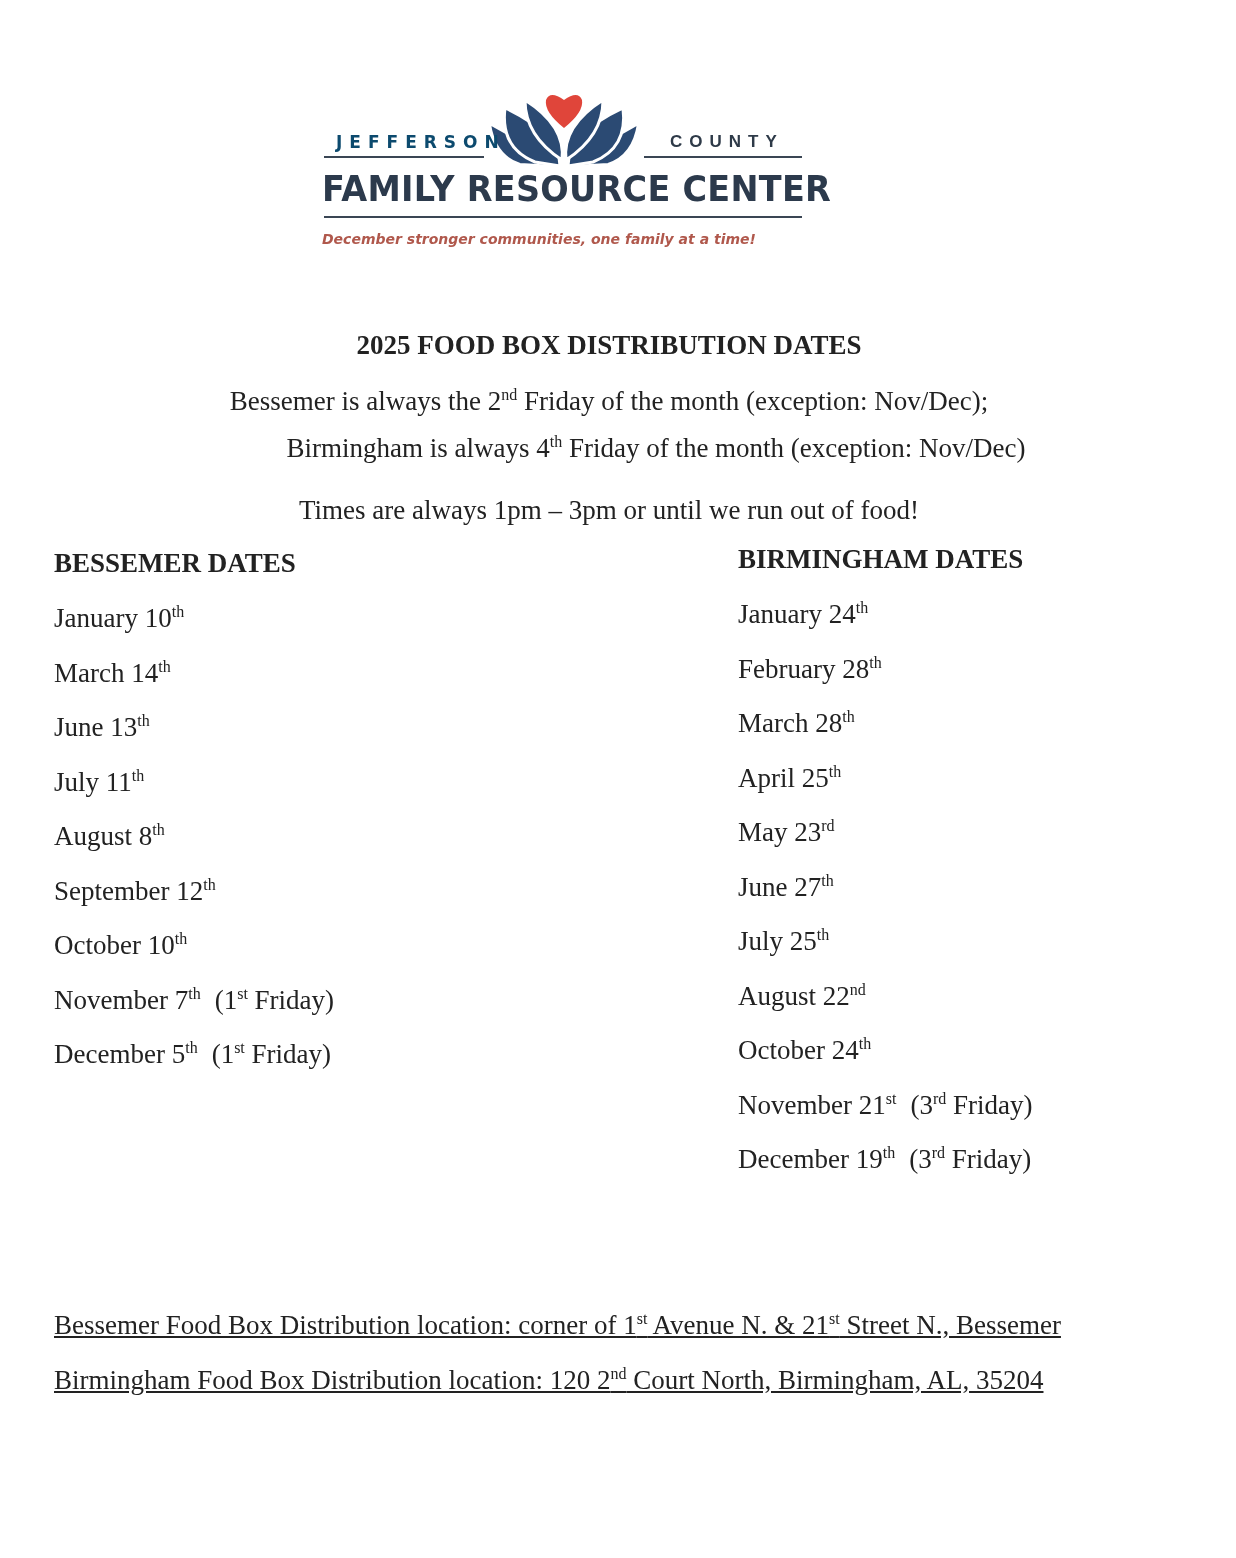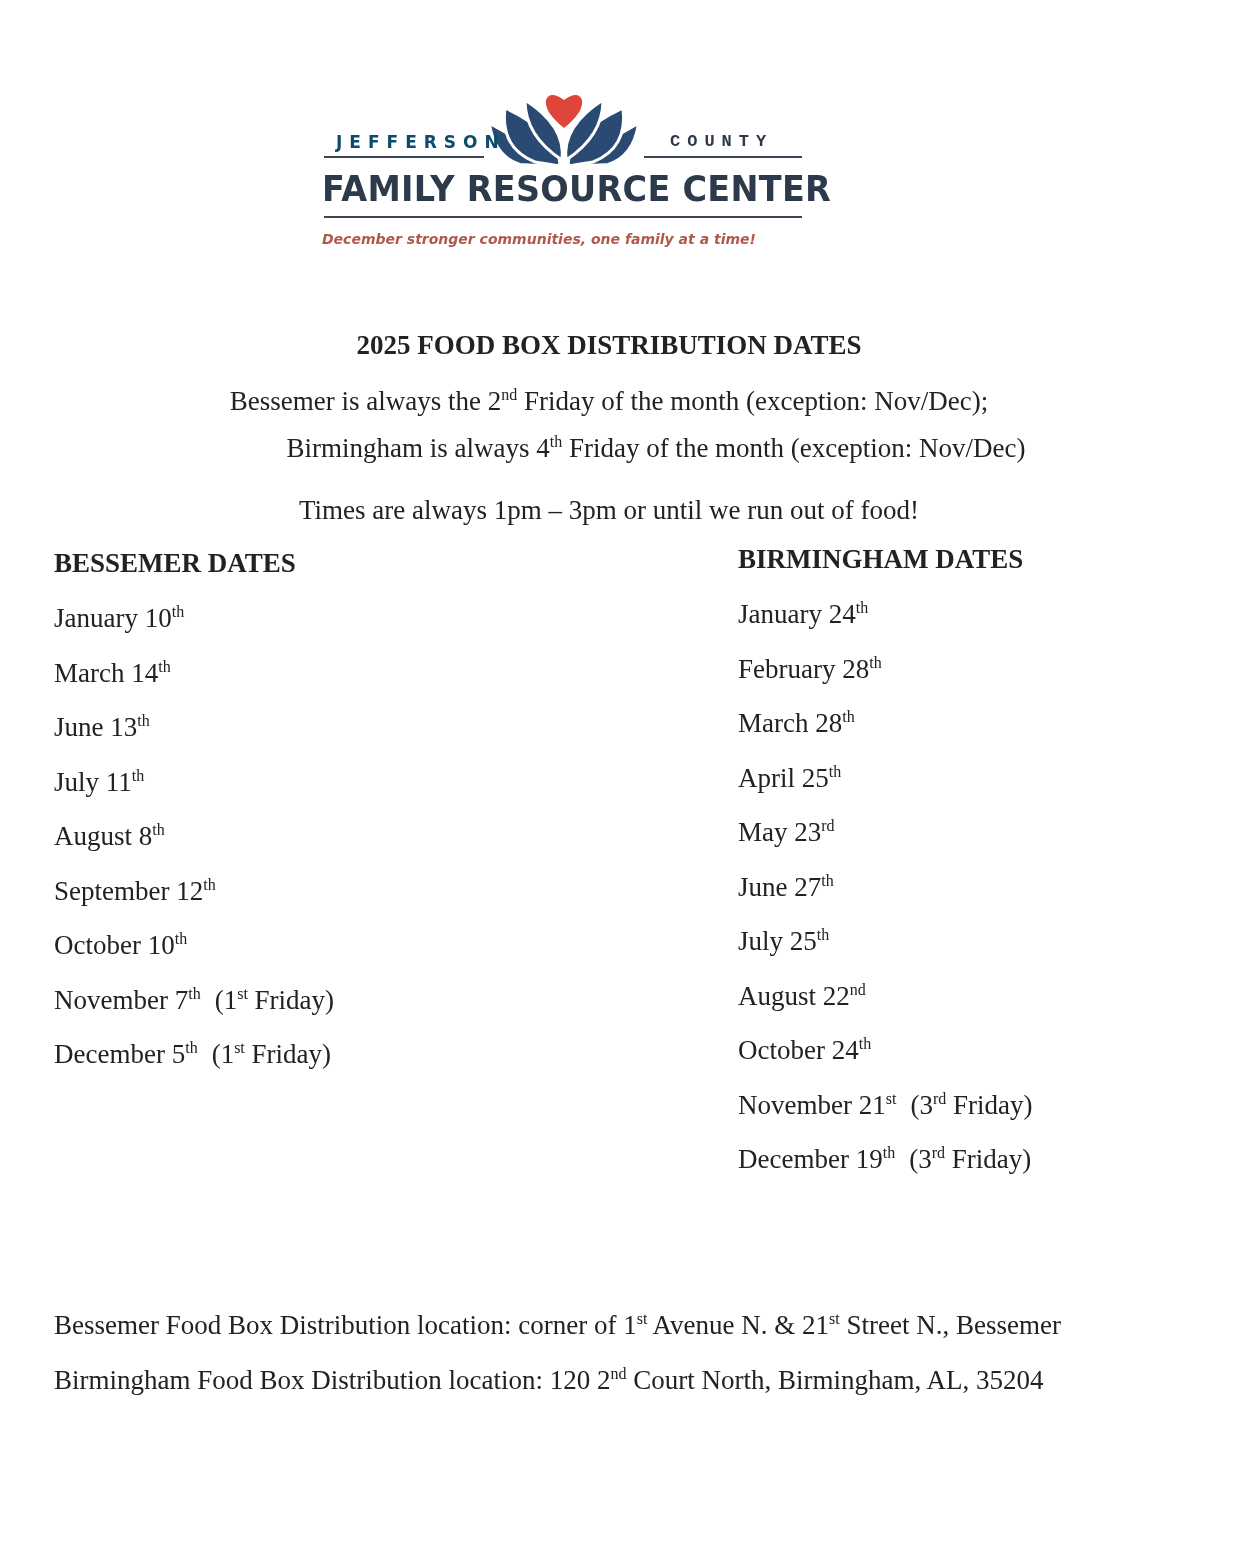--- a/index.html
+++ b/index.html
@@ -1,41 +1,41 @@
 <!DOCTYPE html>
 <html><head>
   <meta charset="utf-8">
   <style>
     html, body { margin: 0; padding: 0; background: #ffffff; }
     body { width: 1236px; height: 1558px; position: relative; overflow: hidden; color: #222; font-family: "Liberation Serif", serif; }
     .logo { position: absolute; left: 320px; top: 86px; width: 490px; height: 170px; }
     .logo svg { position: absolute; left: 0; top: 0; }
     .logo-jefferson { position: absolute; left: 16px; top: 46px; font-family: "DejaVu Sans", sans-serif; font-weight: bold; font-size: 17px; letter-spacing: 7px; color: #0c4a6e; }
-    .logo-county { position: absolute; left: 350px; top: 46px; font-family: Liberation Mono, monospace; font-weight: bold; font-size: 17px; letter-spacing: 7px; color: #2e3a48; }
+    .logo-county { position: absolute; left: 350px; top: 46px; font-family: Liberation Sans, sans-serif; font-weight: bold; font-size: 17px; letter-spacing: 7px; color: #2e3a48; }
     .logo-line-left { position: absolute; left: 4px; top: 70px; width: 160px; height: 2px; background: #3a4654; }
     .logo-line-right { position: absolute; left: 324px; top: 70px; width: 158px; height: 2px; background: #3a4654; }
     .logo-name { position: absolute; left: 2px; top: 82px; font-family: "DejaVu Sans", sans-serif; font-weight: bold; font-size: 36px; letter-spacing: 0.3px; color: #2c3a4c; white-space: nowrap; transform: scaleX(0.93); transform-origin: left; }
     .logo-line-bottom { position: absolute; left: 4px; top: 130px; width: 478px; height: 2px; background: #3a4654; }
     .logo-tagline { position: absolute; left: 2px; top: 145px; font-family: "DejaVu Sans", sans-serif; font-weight: bold; font-style: italic; font-size: 14px; color: #b0584c; white-space: nowrap; }
 
     .title { position: absolute; left: 0; width: 1218px; top: 330px; text-align: center; font-weight: bold; font-size: 27px; }
     .rule { position: absolute; left: 0; width: 1218px; text-align: center; font-size: 27px; }
     .rule1 { top: 386px; }
     .rule2 { top: 433px; padding-left: 47px; }
     .rule3 { top: 495px; }
     sup { font-size: 16px; vertical-align: super; line-height: 0; }
 
     .col { position: absolute; top: 548px; }
     .col-left { left: 54px; }
     .col-right { left: 738px; top: 544px; }
     .col-heading { font-weight: bold; font-size: 27px; height: 55px; }
     .date { font-size: 27px; height: 54.5px; white-space: nowrap; }
     .gap { display: inline-block; width: 14px; }
 
-    .loc { position: absolute; left: 54px; font-size: 27px; white-space: nowrap; }
+    .loc { position: absolute; left: 54px; font-size: 27px; white-space: nowrap; text-decoration: underline; }
     .loc1 { top: 1310px; }
     .loc2 { top: 1365px; }
   </style>
 </head>
 <body>
 
 <div class="logo">
   <svg width="490" height="90" viewBox="0 0 490 90">
 
     <path d="M170 38 Q175 70 200 78 L236 80 Q210 60 170 38 Z" fill="#2b4a73" stroke="#fff" stroke-width="2"></path>

